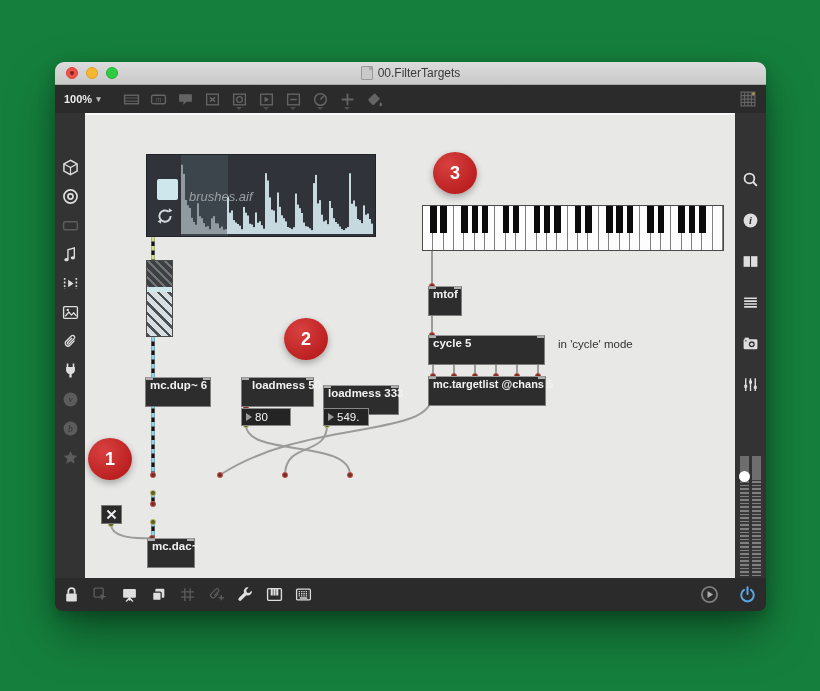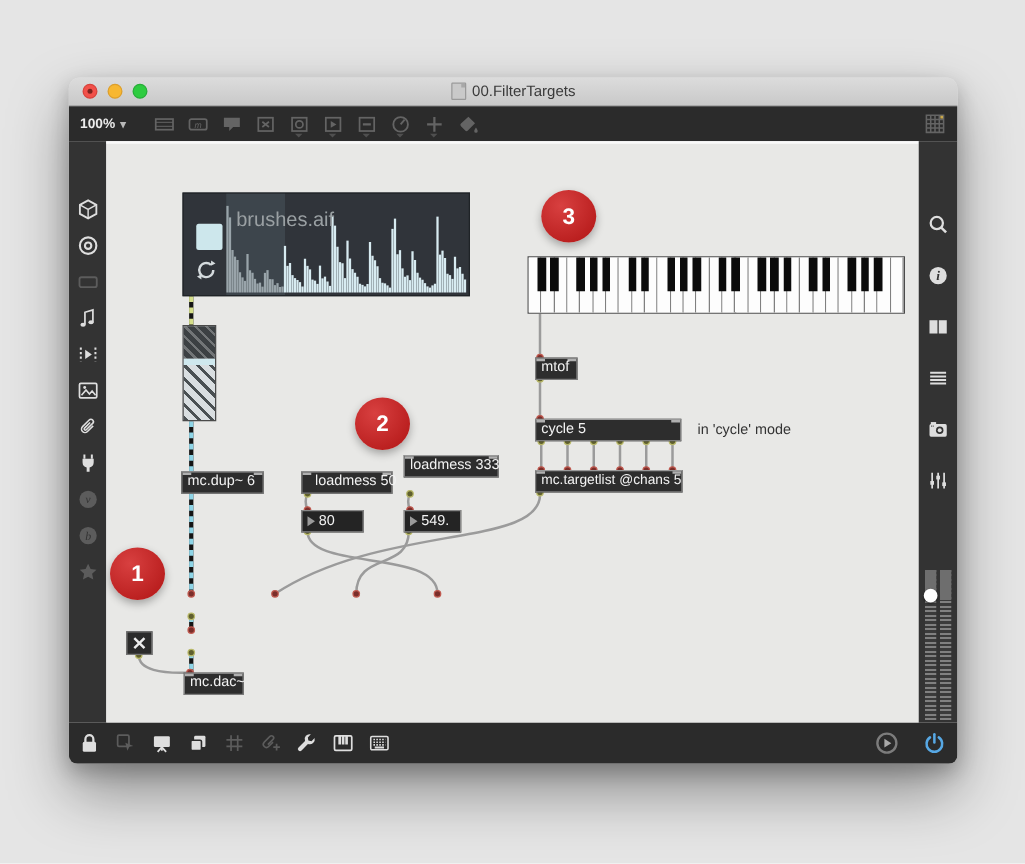--- a/index.html
+++ b/index.html
@@ -1,16 +1,16 @@
 <!DOCTYPE html>
 <html><head>
 <meta charset="utf-8">
 <style>
   html,body{margin:0;padding:0;background:#ffffff;font-family:"Liberation Sans",sans-serif;}
-  .stage{position:relative;width:820px;height:691px;background:#e5e5e5;overflow:hidden;}
+  .stage{position:relative;width:820px;height:691px;background:#15803d;overflow:hidden;}
   .window{position:absolute;left:55px;top:62px;width:711px;height:549px;border-radius:9px 9px 7px 7px;
           box-shadow:0 22px 48px rgba(0,0,0,.38),0 6px 16px rgba(0,0,0,.22);display:flex;flex-direction:column;overflow:hidden;}
   
   .titlebar{height:22px;background:linear-gradient(#dcdcdc,#c9c9c9);border-bottom:1px solid #a8a8a8;
             display:flex;align-items:center;justify-content:center;position:relative;flex:0 0 auto;}
   .tl-group{position:absolute;left:11px;top:5px;display:flex;gap:8px;}
   .tl{width:12px;height:12px;border-radius:50%;position:relative;}
   .tl.close{background:#f2514a;border:1px solid #d8433c;box-sizing:border-box;}
   .tl.close::after{content:"";position:absolute;left:3px;top:3px;width:4px;height:4px;border-radius:50%;background:#7e231e;}
   .tl.min{background:#f7b731;border:1px solid #dd9f2b;box-sizing:border-box;}
@@ -41,39 +41,39 @@
         background:linear-gradient(#6e6e6e 0 24px,rgba(0,0,0,0) 24px),
         repeating-linear-gradient(to bottom,#808080 0 1.6px,#3a3a3a 1.6px 3.6px);}
   .vcol.c1{left:0;} .vcol.c2{left:12px;}
   .vknob{position:absolute;left:-1px;top:15px;width:11px;height:11px;border-radius:50%;background:#fff;box-shadow:0 1px 2px rgba(0,0,0,.5);}
   
   .tb-bot{height:33px;background:#2b2b2b;display:flex;align-items:center;flex:0 0 auto;padding:0 8px;}
   .tb-bot .group{display:flex;align-items:center;gap:12px;}
   .tb-bot .spacer{flex:1;}
   .tb-bot .rgroup{display:flex;align-items:center;gap:20px;margin-right:2px;}
   
-  .obj{position:absolute;box-sizing:border-box;height:18px;background:#2d2d2d;border:1px solid #7d7d7d;border-top-color:#9a9a9a;
+  .obj{position:absolute;box-sizing:border-box;height:30px;background:#2d2d2d;border:1px solid #7d7d7d;border-top-color:#9a9a9a;
        color:#f2f2f2;font-size:11.5px;line-height:15px;padding:0 4px;white-space:nowrap;
        background-image:linear-gradient(#b0b0b0,#b0b0b0),linear-gradient(#b0b0b0,#b0b0b0);
-       background-size:7px 2px;background-position:top left,top right;background-repeat:no-repeat;}
+       background-size:7px 2px;background-position:top left,top right;background-repeat:no-repeat;font-weight:bold;}
   .numbox{position:absolute;box-sizing:border-box;height:18px;background:#242424;border:1px solid #888;
           color:#f2f2f2;font-size:11.5px;line-height:15px;display:flex;align-items:center;gap:3px;padding:0 4px;}
   .numbox .tri{width:0;height:0;border-left:6px solid #9a9a9a;border-top:4.5px solid transparent;border-bottom:4.5px solid transparent;}
   .comment{position:absolute;color:#333;font-size:11.5px;white-space:nowrap;}
   .badge{position:absolute;width:44px;height:42px;border-radius:50%;background:radial-gradient(circle at 36% 30%,#d84040,#ba1f1f 75%);
          color:#fff;font-weight:bold;font-size:18px;display:flex;align-items:center;justify-content:center;
          box-shadow:0 3px 7px rgba(0,0,0,.30);}
   .cords{position:absolute;inset:0;width:650px;height:466px;pointer-events:none;}
   
   .wavebox{position:absolute;left:61px;top:39px;width:230px;height:83px;background:#30343a;border:1px solid #1f2327;box-sizing:border-box;}
   .wb-sel{position:absolute;left:34px;top:0;width:47px;height:100%;background:#3d454c;}
   .wb-btn{position:absolute;left:10px;top:24px;width:21px;height:21px;background:#cde7ec;border-radius:2px;}
   .wb-loop{position:absolute;left:9px;top:52px;width:18px;height:18px;color:#d4dadd;}
   .wb-wave{position:absolute;left:0;top:0;width:228px;height:81px;}
-  .wb-label{position:absolute;left:42px;top:13px;color:#9aa0a3;font-size:16px;}
+  .wb-label{position:absolute;left:42px;top:34px;color:#9aa0a3;font-size:13px;font-style:italic;}
   
   .gain{position:absolute;left:61px;top:145px;width:27px;height:77px;border:1px solid #4a4a4a;box-sizing:border-box;background:#d9dee1;}
   .gain .gtop{height:26px;background:#3c4043;
     background-image:repeating-linear-gradient(45deg,rgba(255,255,255,.28) 0 2px,rgba(0,0,0,0) 2px 6px);}
   .gain .gband{height:5px;background:#cfe8ee;}
   .gain .gbot{height:44px;
     background-image:repeating-linear-gradient(45deg,#4a5053 0 2.5px,rgba(0,0,0,0) 2.5px 7.5px);}
   
   .toggle{position:absolute;left:16px;top:390px;width:21px;height:19px;background:#2b2b2b;border:1px solid #777;box-sizing:border-box;
           display:flex;align-items:center;justify-content:center;}
@@ -423,21 +423,21 @@
         </div>
 
         <div class="gain">
           <div class="gtop"></div>
           <div class="gband"></div>
           <div class="gbot"></div>
         </div>
 
         <div class="obj" style="left:60px;top:262px;width:66px;">mc.dup~ 6</div>
         <div class="obj" style="left:156px;top:262px;width:73px;padding-left:10px;">loadmess 50</div>
-        <div class="obj" style="left:238px;top:249px;width:76px;text-align:center;">loadmess 333</div>
+        <div class="obj" style="left:238px;top:270px;width:76px;text-align:center;">loadmess 333</div>
 
         <div class="numbox" style="left:156px;top:293px;width:50px;">
           <span class="tri"></span>
           <span>80</span>
         </div>
         <div class="numbox" style="left:238px;top:293px;width:46px;">
           <span class="tri"></span>
           <span>549.</span>
         </div>
 

